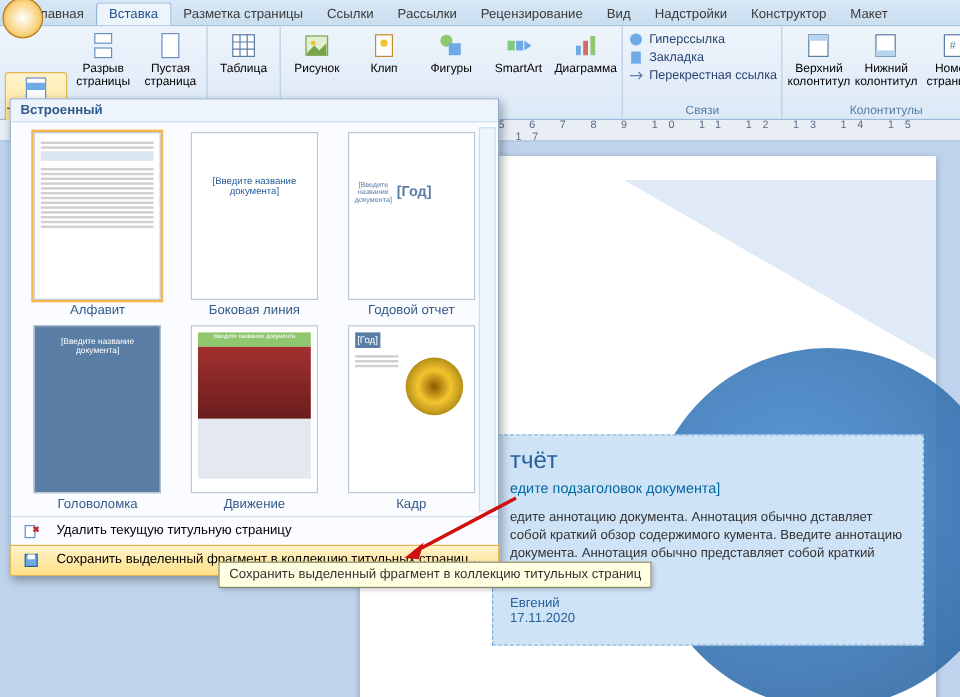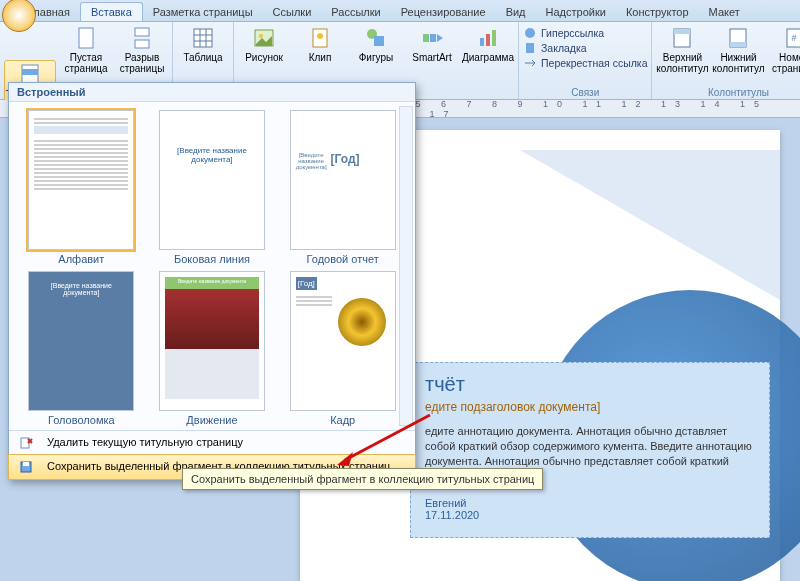--- a/index.html
+++ b/index.html
@@ -22,21 +22,21 @@
   .small-row { display: flex; flex-direction: column; gap: 1px; font-size: 10.5px; color: #2b4471; padding-top: 2px; }
   .small-row div { display: flex; align-items: center; gap: 4px; cursor: pointer; white-space: nowrap; }
   .mini-ic { width: 14px; height: 14px; display: inline-block; }
 
   
   .workspace { position: absolute; top: 100px; left: 0; right: 0; bottom: 0; background: #bfd4ec; }
   .ruler { height: 18px; background: #e9eef6; border-bottom: 1px solid #9ab8d8; font-size: 9px; color: #5a6b85; display: flex; align-items: center; padding-left: 390px; letter-spacing: 9px; overflow: hidden; }
   .doc { position: absolute; top: 30px; left: 300px; width: 480px; height: 520px; background: #fff; box-shadow: 0 2px 6px rgba(0,0,0,.25); padding: 20px; }
   .cover-band { position: absolute; top: 232px; left: 110px; right: 10px; background: #cfe3f7; border: 1px dashed #7faad6; padding: 10px 14px 16px; }
   .cover-band h2 { color: #2a6099; font-size: 20px; font-weight: normal; }
-  .cover-band .sub { color: #a16207; font-size: 12px; margin: 4px 0 10px; }
+  .cover-band .sub { color: #0369a1; font-size: 12px; margin: 4px 0 10px; }
   .cover-band p { color: #333; font-size: 11px; line-height: 1.35; }
   .cover-band .meta { margin-top: 14px; color: #2a6099; font-size: 11px; }
   .deco-circle { position: absolute; right: -60px; top: 160px; width: 300px; height: 300px; border-radius: 50%; background: radial-gradient(circle at 40% 40%, #4a8fd4, #2a6099); opacity: .9; }
   .deco-tri { position: absolute; right: 0; top: 20px; width: 0; height: 0; border-left: 260px solid transparent; border-top: 150px solid #dfeaf6; }
 
   
   .gallery { position: absolute; top: 82px; left: 8px; width: 408px; background: #fafcff; border: 1px solid #8aa9cf; box-shadow: 2px 3px 8px rgba(0,0,0,.35); z-index: 20; font-size: 11px; }
   .gal-head { background: #eef4fb; padding: 3px 8px; color: #335a8a; border-bottom: 1px solid #cddcee; font-weight: bold; }
   .gal-body { display: grid; grid-template-columns: repeat(3,1fr); gap: 6px; padding: 8px 10px 4px; max-height: 330px; overflow: hidden; position: relative; }
   .thumb { text-align: center; cursor: pointer; }
@@ -86,33 +86,33 @@
           <svg viewBox="0 0 24 24">
               <rect x="4" y="2" width="16" height="20" fill="#fff" stroke="#6a8ec8"></rect>
               <rect x="4" y="6" width="16" height="6" fill="#6fa9e6"></rect>
             </svg>
         </span>
         <span>Титульная страница</span>
       </div>
       <div class="big-btn">
         <span class="icon">
           <svg viewBox="0 0 24 24">
-              <rect x="5" y="2" width="14" height="20" fill="#fff" stroke="#6a8ec8"></rect>
-            </svg>
-        </span>
-        <span>Пустая страница</span>
-      </div>
-      <div class="big-btn">
-        <span class="icon">
-          <svg viewBox="0 0 24 24">
               <rect x="5" y="2" width="14" height="8" fill="#fff" stroke="#6a8ec8"></rect>
               <rect x="5" y="14" width="14" height="8" fill="#fff" stroke="#6a8ec8"></rect>
             </svg>
         </span>
         <span>Разрыв страницы</span>
+      </div>
+      <div class="big-btn">
+        <span class="icon">
+          <svg viewBox="0 0 24 24">
+              <rect x="5" y="2" width="14" height="20" fill="#fff" stroke="#6a8ec8"></rect>
+            </svg>
+        </span>
+        <span>Пустая страница</span>
       </div>
     </div>
   </div>
   <div class="group">
     <div class="grp-row">
       <div class="big-btn">
         <span class="icon">
           <svg viewBox="0 0 24 24">
               <rect x="3" y="3" width="18" height="18" fill="#fff" stroke="#5a7da5"></rect>
               <line x1="3" y1="9" x2="21" y2="9" stroke="#5a7da5"></line>

